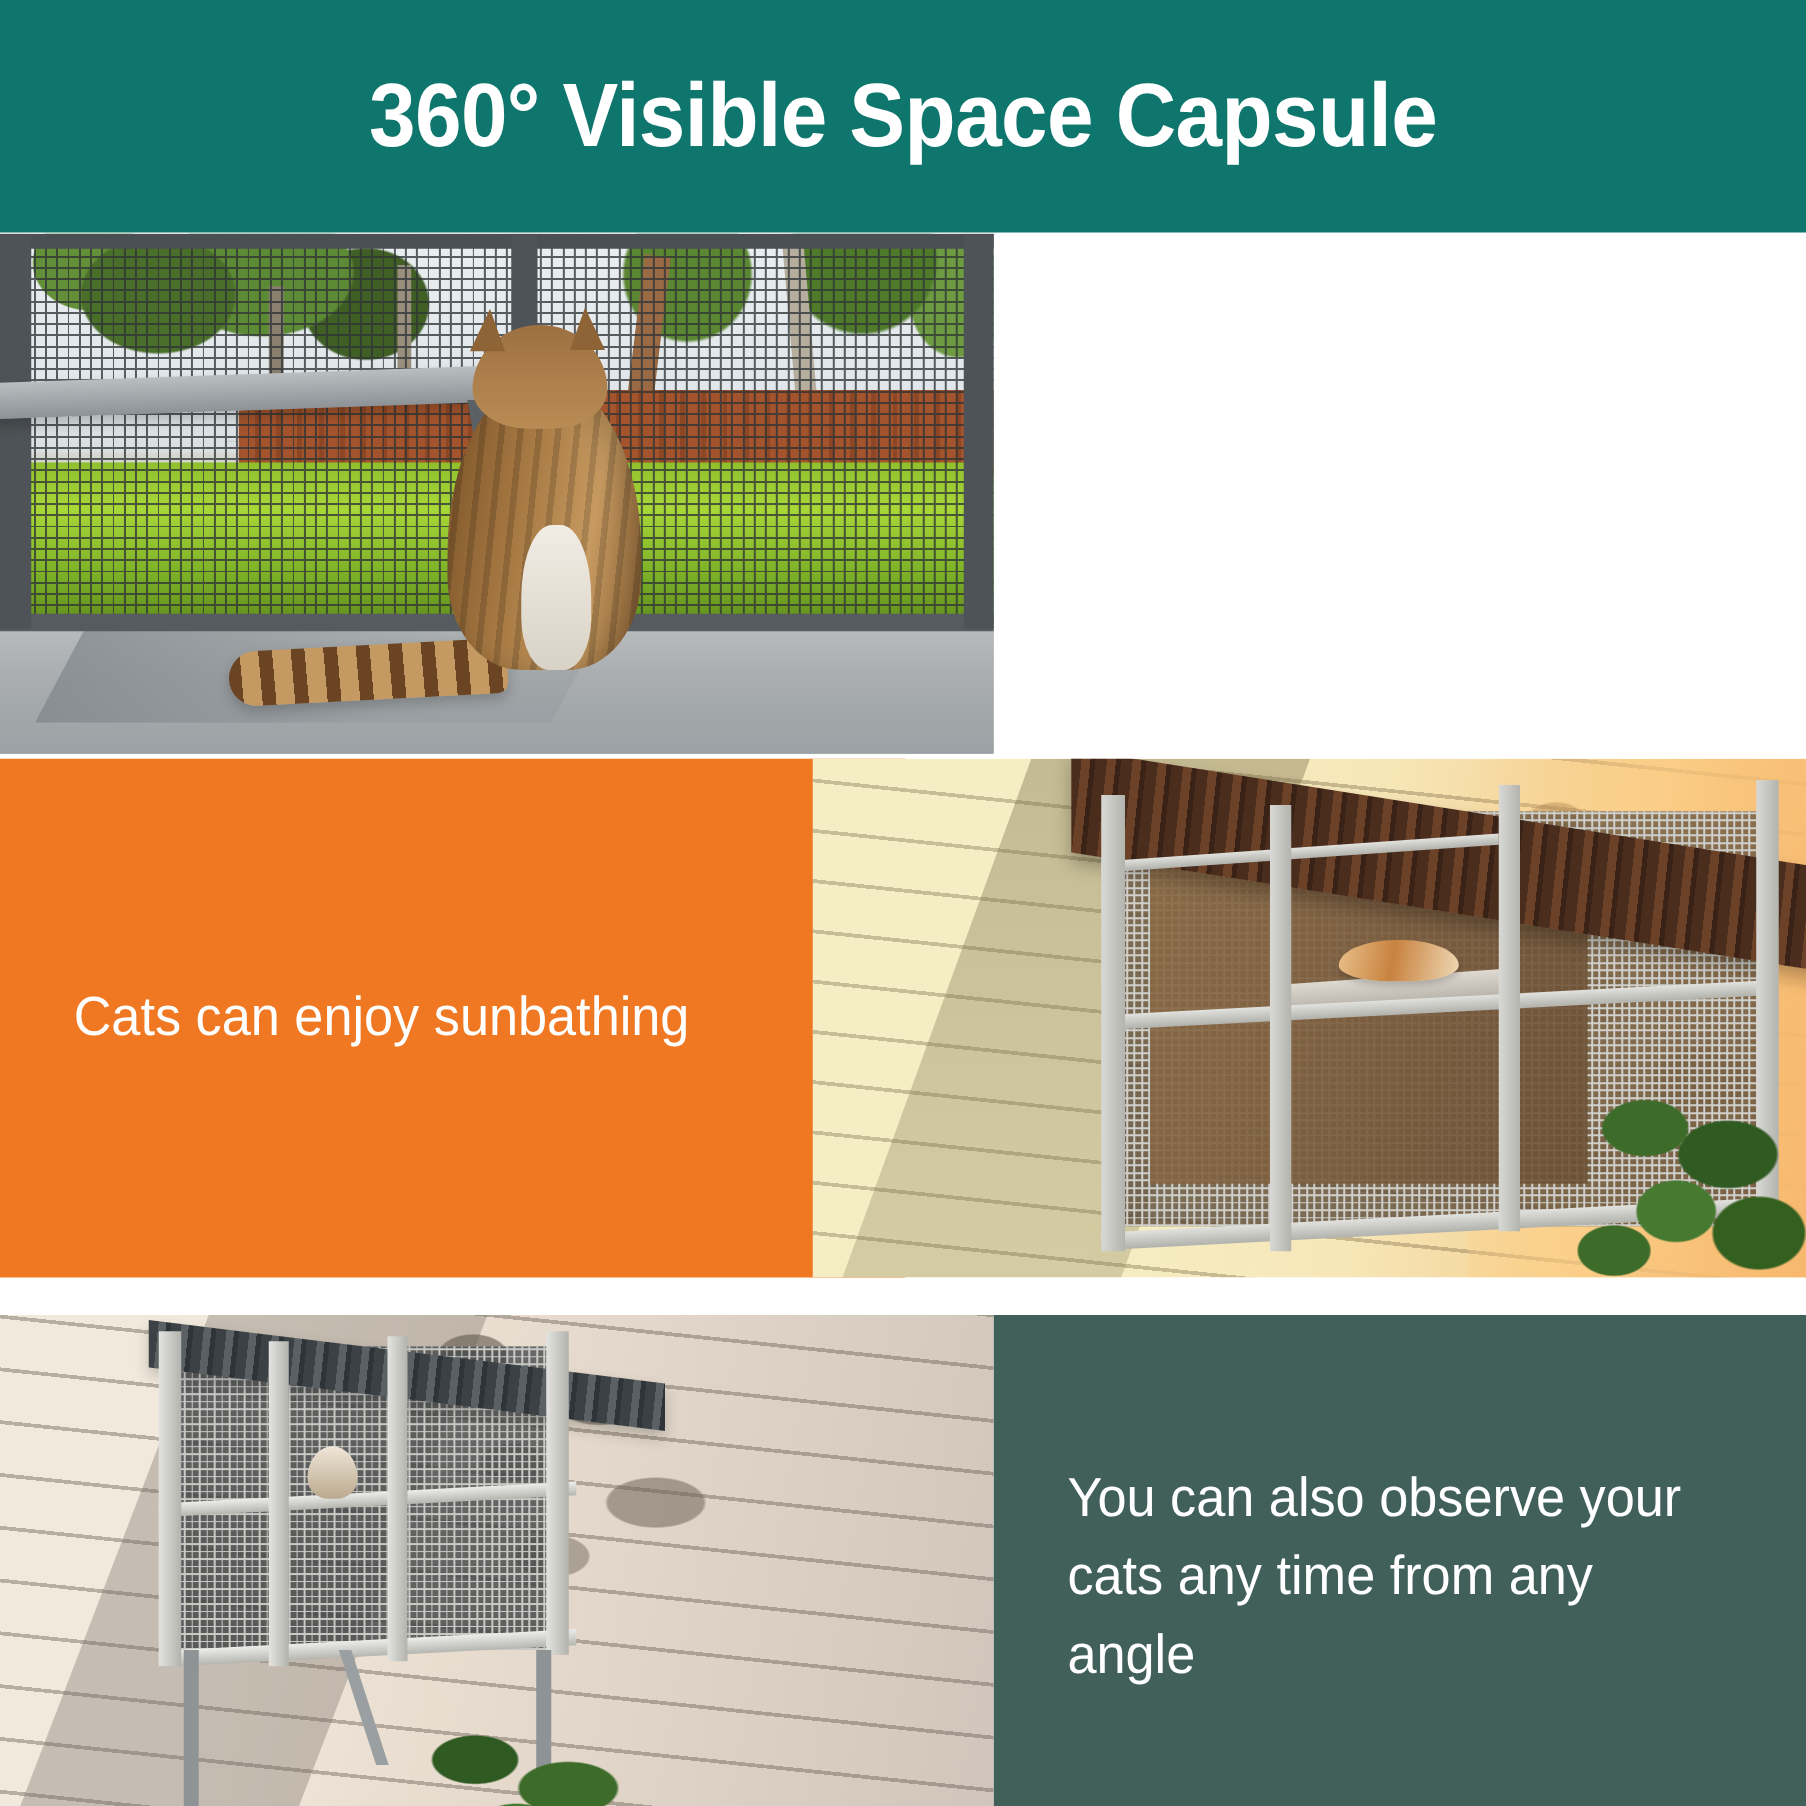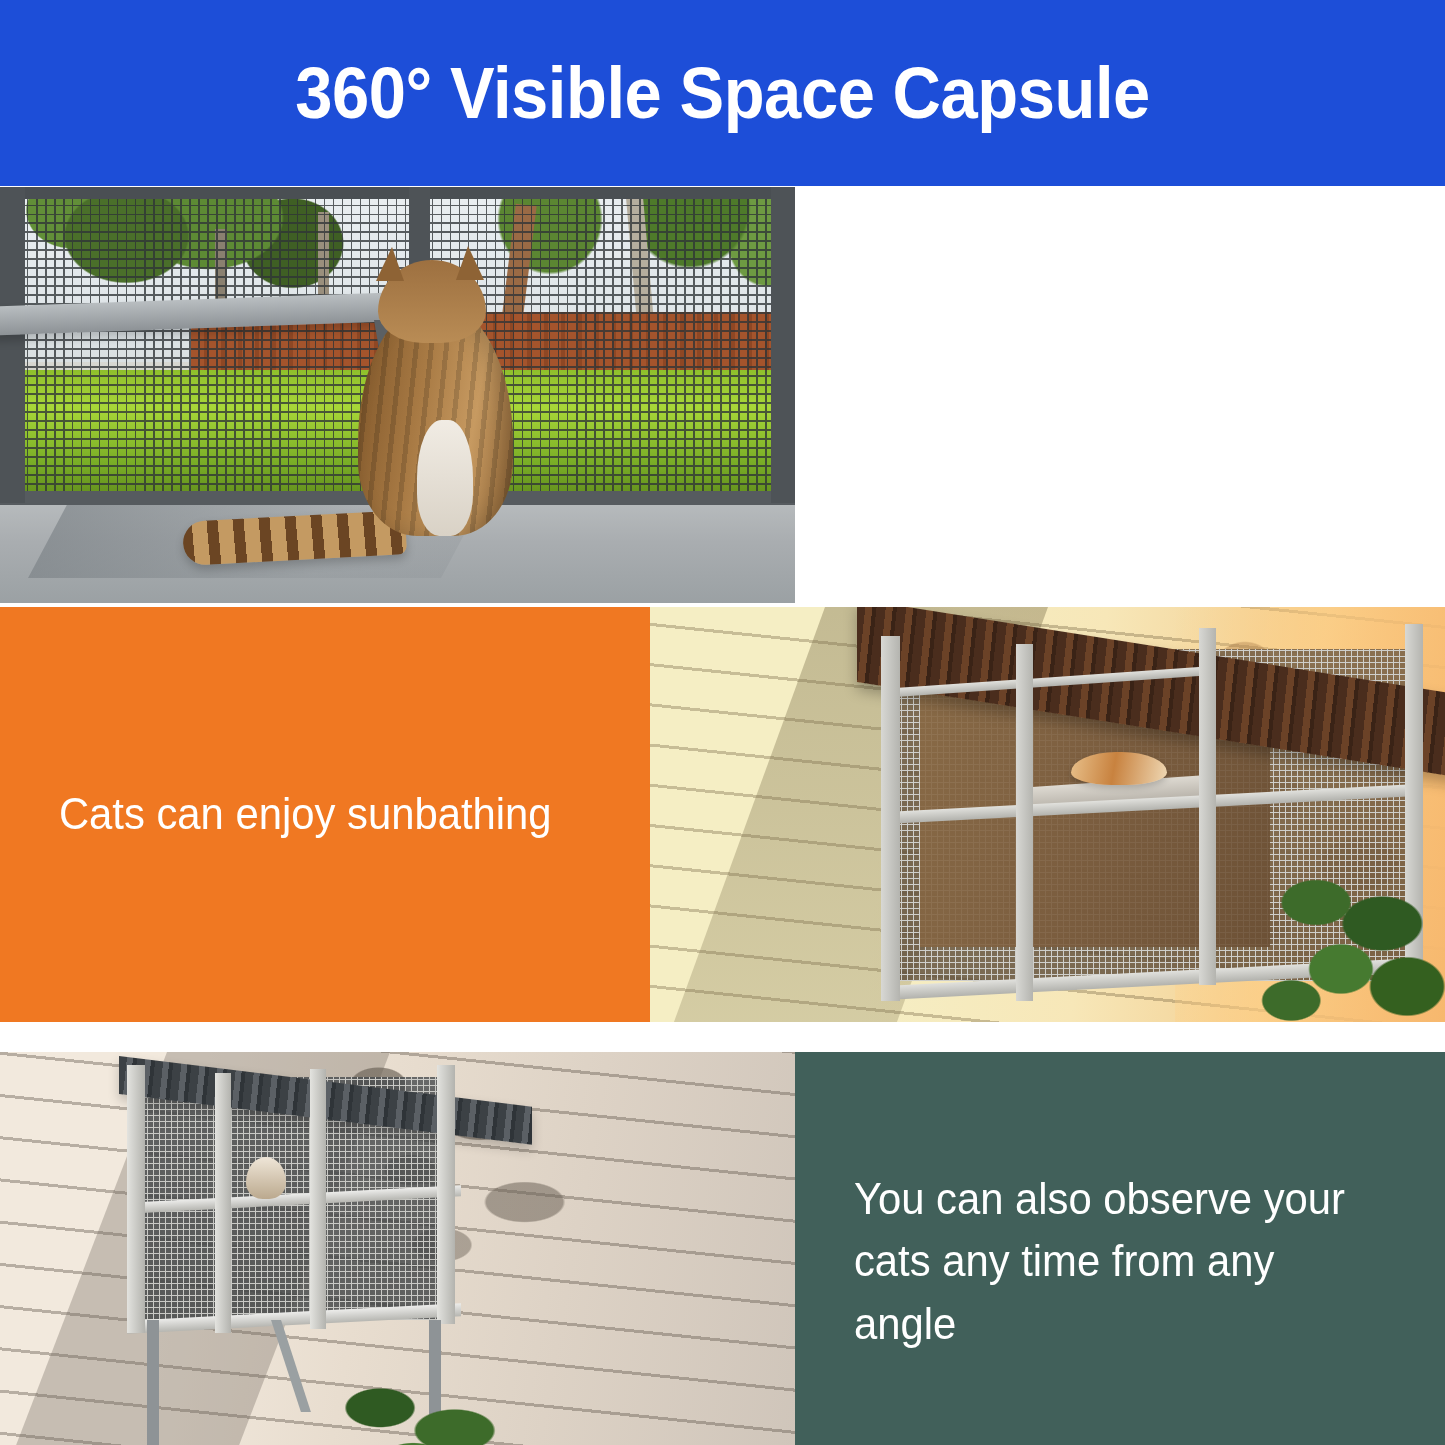--- a/index.html
+++ b/index.html
@@ -6,21 +6,21 @@
   body{
     width:1445px;height:1445px;
     font-family:"Liberation Sans","DejaVu Sans",sans-serif;
     overflow:hidden;
   }
   .page{position:relative;width:1445px;height:1445px;background:#ffffff;}
 
   
   .header{
     position:absolute;left:0;top:0;width:1445px;height:186px;
-    background:#1d4ed8;
+    background:#0f766e;
     display:flex;align-items:center;justify-content:center;
   }
   .header-title{
     color:#ffffff;
     font-size:72px;
     font-weight:bold;
     letter-spacing:-0.5px;
     transform:scaleX(0.93);
     white-space:nowrap;
     font-family:"Liberation Sans","DejaVu Sans",sans-serif;

